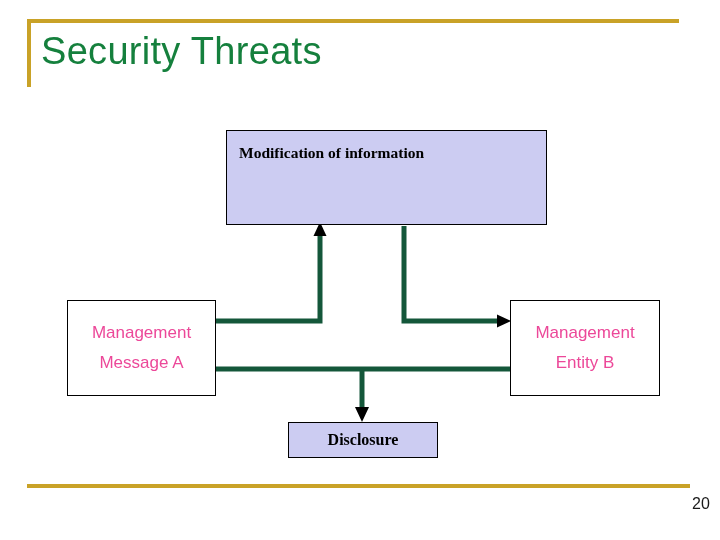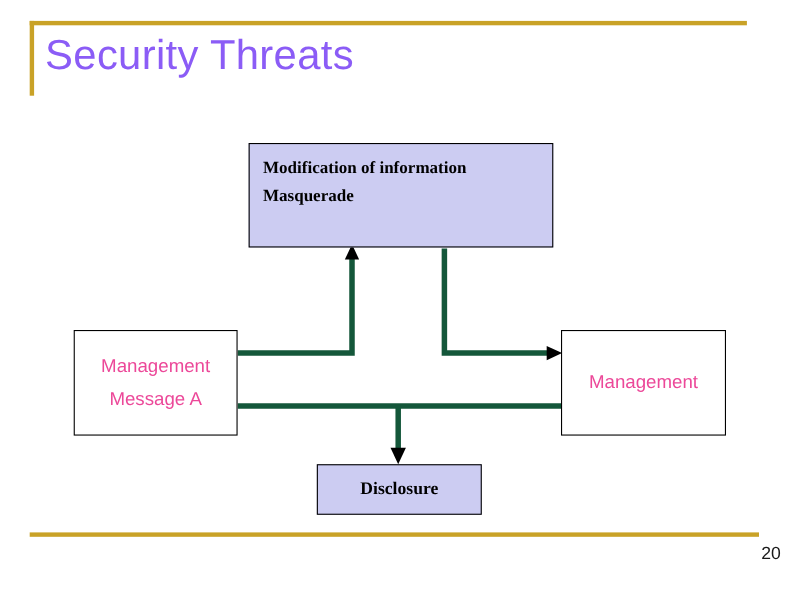--- a/index.html
+++ b/index.html
@@ -35,21 +35,21 @@
     width: 652px;
     height: 4px;
     background: #c9a227;
   }
   #page-title {
     position: absolute;
     left: 41px;
     top: 27px;
     font-size: 38px;
     line-height: 48px;
-    color: #8b5cf6;
+    color: #15803d;
     font-family: "Liberation Sans", sans-serif;
     letter-spacing: 0.3px;
     white-space: nowrap;
   }
 
   
   .footer-rule {
     position: absolute;
     left: 27px;
     top: 484px;
@@ -74,34 +74,34 @@
     background: #ccccf2;
     border: 1.5px solid #000000;
     box-sizing: border-box;
     font-family: "Liberation Serif", serif;
     font-weight: bold;
     color: #000000;
   }
   #threats-box {
     left: 226px;
     top: 130px;
-    width: 277px;
+    width: 321px;
     height: 95px;
     padding: 9px 0 0 12px;
   }
   #threats-box .threat-line {
     font-size: 15.5px;
     line-height: 26px;
     white-space: nowrap;
   }
   #disclosure-box {
     left: 288px;
     top: 422px;
     width: 150px;
-    height: 46px;
+    height: 36px;
     display: flex;
     align-items: center;
     justify-content: center;
     font-size: 16px;
   }
 
   .entity-box {
     position: absolute;
     background: #ffffff;
     border: 1.5px solid #000000;
@@ -152,30 +152,30 @@
 
     <g>
       <path d="M 216 369 L 510 369" fill="none" stroke="#14573a" stroke-width="5"></path>
       <path d="M 362 369 L 362 411" fill="none" stroke="#14573a" stroke-width="5"></path>
       <polygon points="362,422 355,407 369,407" fill="#000000"></polygon>
     </g>
   </svg>
 
   <div class="threat-box" id="threats-box">
     <div class="threat-line">Modification of information</div>
-    <div class="threat-line">Masquerade</div>
   </div>
 
   <div class="entity-box" id="entity-a-box">
     <div>Management</div>
     <div>Message A</div>
   </div>
 
   <div class="entity-box" id="entity-b-box">
     <div>Management</div>
+    <div>Entity B</div>
   </div>
 
   <div class="threat-box" id="disclosure-box">
     <span>Disclosure</span>
   </div>
 
   <div class="footer-rule"></div>
   <div id="page-number">20</div>
 
 </div>

